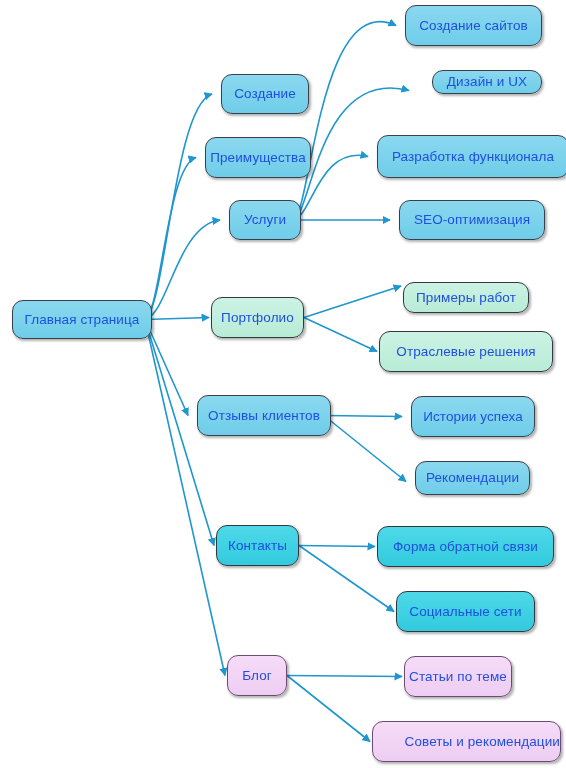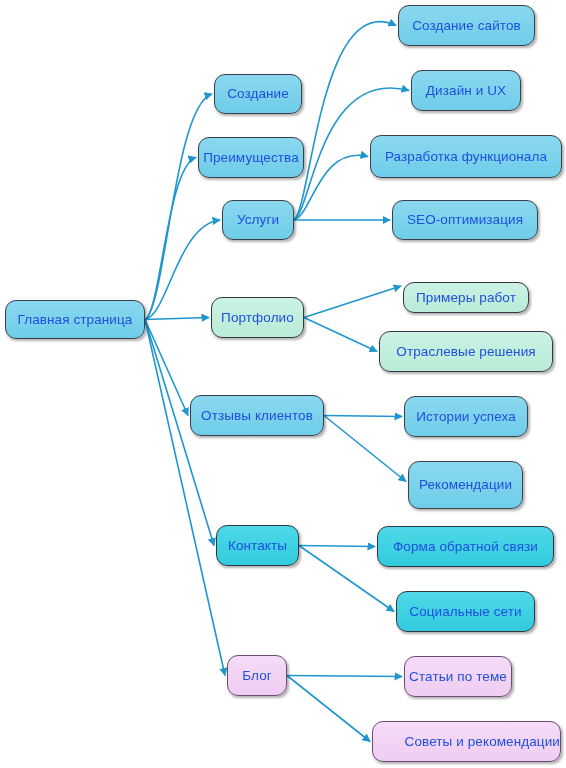--- a/index.html
+++ b/index.html
@@ -47,20 +47,21 @@
   }
   .node-label {
     display: block;
     transform: translateY(-0.5px);
   }
   
   .c-blue {
     background: linear-gradient(180deg, #8ad8ef 0%, #7ed3ec 45%, #6fcde9 100%);
     border-color: #39404b;
     color: #1f4fe0;
+    margin-left: 7px;
   }
   .c-cyan {
     background: linear-gradient(180deg, #4fd8e8 0%, #3fd2e3 50%, #33cade 100%);
     border-color: #2f3740;
     color: #1f4fe0;
   }
   .c-mint {
     background: linear-gradient(180deg, #ccf2e4 0%, #c2efdd 50%, #b8ecd7 100%);
     border-color: #32383f;
     color: #1f4fe0;
@@ -112,21 +113,21 @@
       </div>
       <div class="node c-blue" style="left: 198px; top: 137px; width: 106px; height: 41px;">
         <span class="node-label">Преимущества</span>
       </div>
       <div class="node c-blue" style="left: 222px; top: 200px; width: 72px; height: 40px; text-align: right;">
         <span class="node-label">Услуги</span>
       </div>
       <div class="node c-blue" style="left: 398px; top: 5px; width: 137px; height: 41px;">
         <span class="node-label">Создание сайтов</span>
       </div>
-      <div class="node c-blue" style="left: 411px; top: 70px; width: 110px; height: 41px;">
+      <div class="node c-blue" style="left: 425px; top: 70px; width: 110px; height: 24px;">
         <span class="node-label">Дизайн и UX</span>
       </div>
       <div class="node c-blue" style="left: 370px; top: 135px; width: 192px; height: 43px;">
         <span class="node-label">Разработка функционала</span>
       </div>
       <div class="node c-blue" style="left: 392px; top: 200px; width: 146px; height: 40px;">
         <span class="node-label">SEO-оптимизация</span>
       </div>
       <div class="node c-mint" style="left: 211px; top: 297px; width: 93px; height: 41px;">
         <span class="node-label">Портфолио</span>
@@ -136,21 +137,21 @@
       </div>
       <div class="node c-mint" style="left: 379px; top: 331px; width: 174px; height: 41px;">
         <span class="node-label">Отраслевые решения</span>
       </div>
       <div class="node c-blue" style="left: 190px; top: 395px; width: 134px; height: 41px;">
         <span class="node-label">Отзывы клиентов</span>
       </div>
       <div class="node c-blue" style="left: 404px; top: 396px; width: 124px; height: 41px;">
         <span class="node-label">Истории успеха</span>
       </div>
-      <div class="node c-blue" style="left: 408px; top: 461px; width: 115px; height: 48px;">
+      <div class="node c-blue" style="left: 408px; top: 461px; width: 115px; height: 34px;">
         <span class="node-label">Рекомендации</span>
       </div>
       <div class="node c-cyan" style="left: 216px; top: 525px; width: 83px; height: 41px;">
         <span class="node-label">Контакты</span>
       </div>
       <div class="node c-cyan" style="left: 377px; top: 526px; width: 177px; height: 41px;">
         <span class="node-label">Форма обратной связи</span>
       </div>
       <div class="node c-cyan" style="left: 396px; top: 591px; width: 139px; height: 41px;">
         <span class="node-label">Социальные сети</span>

